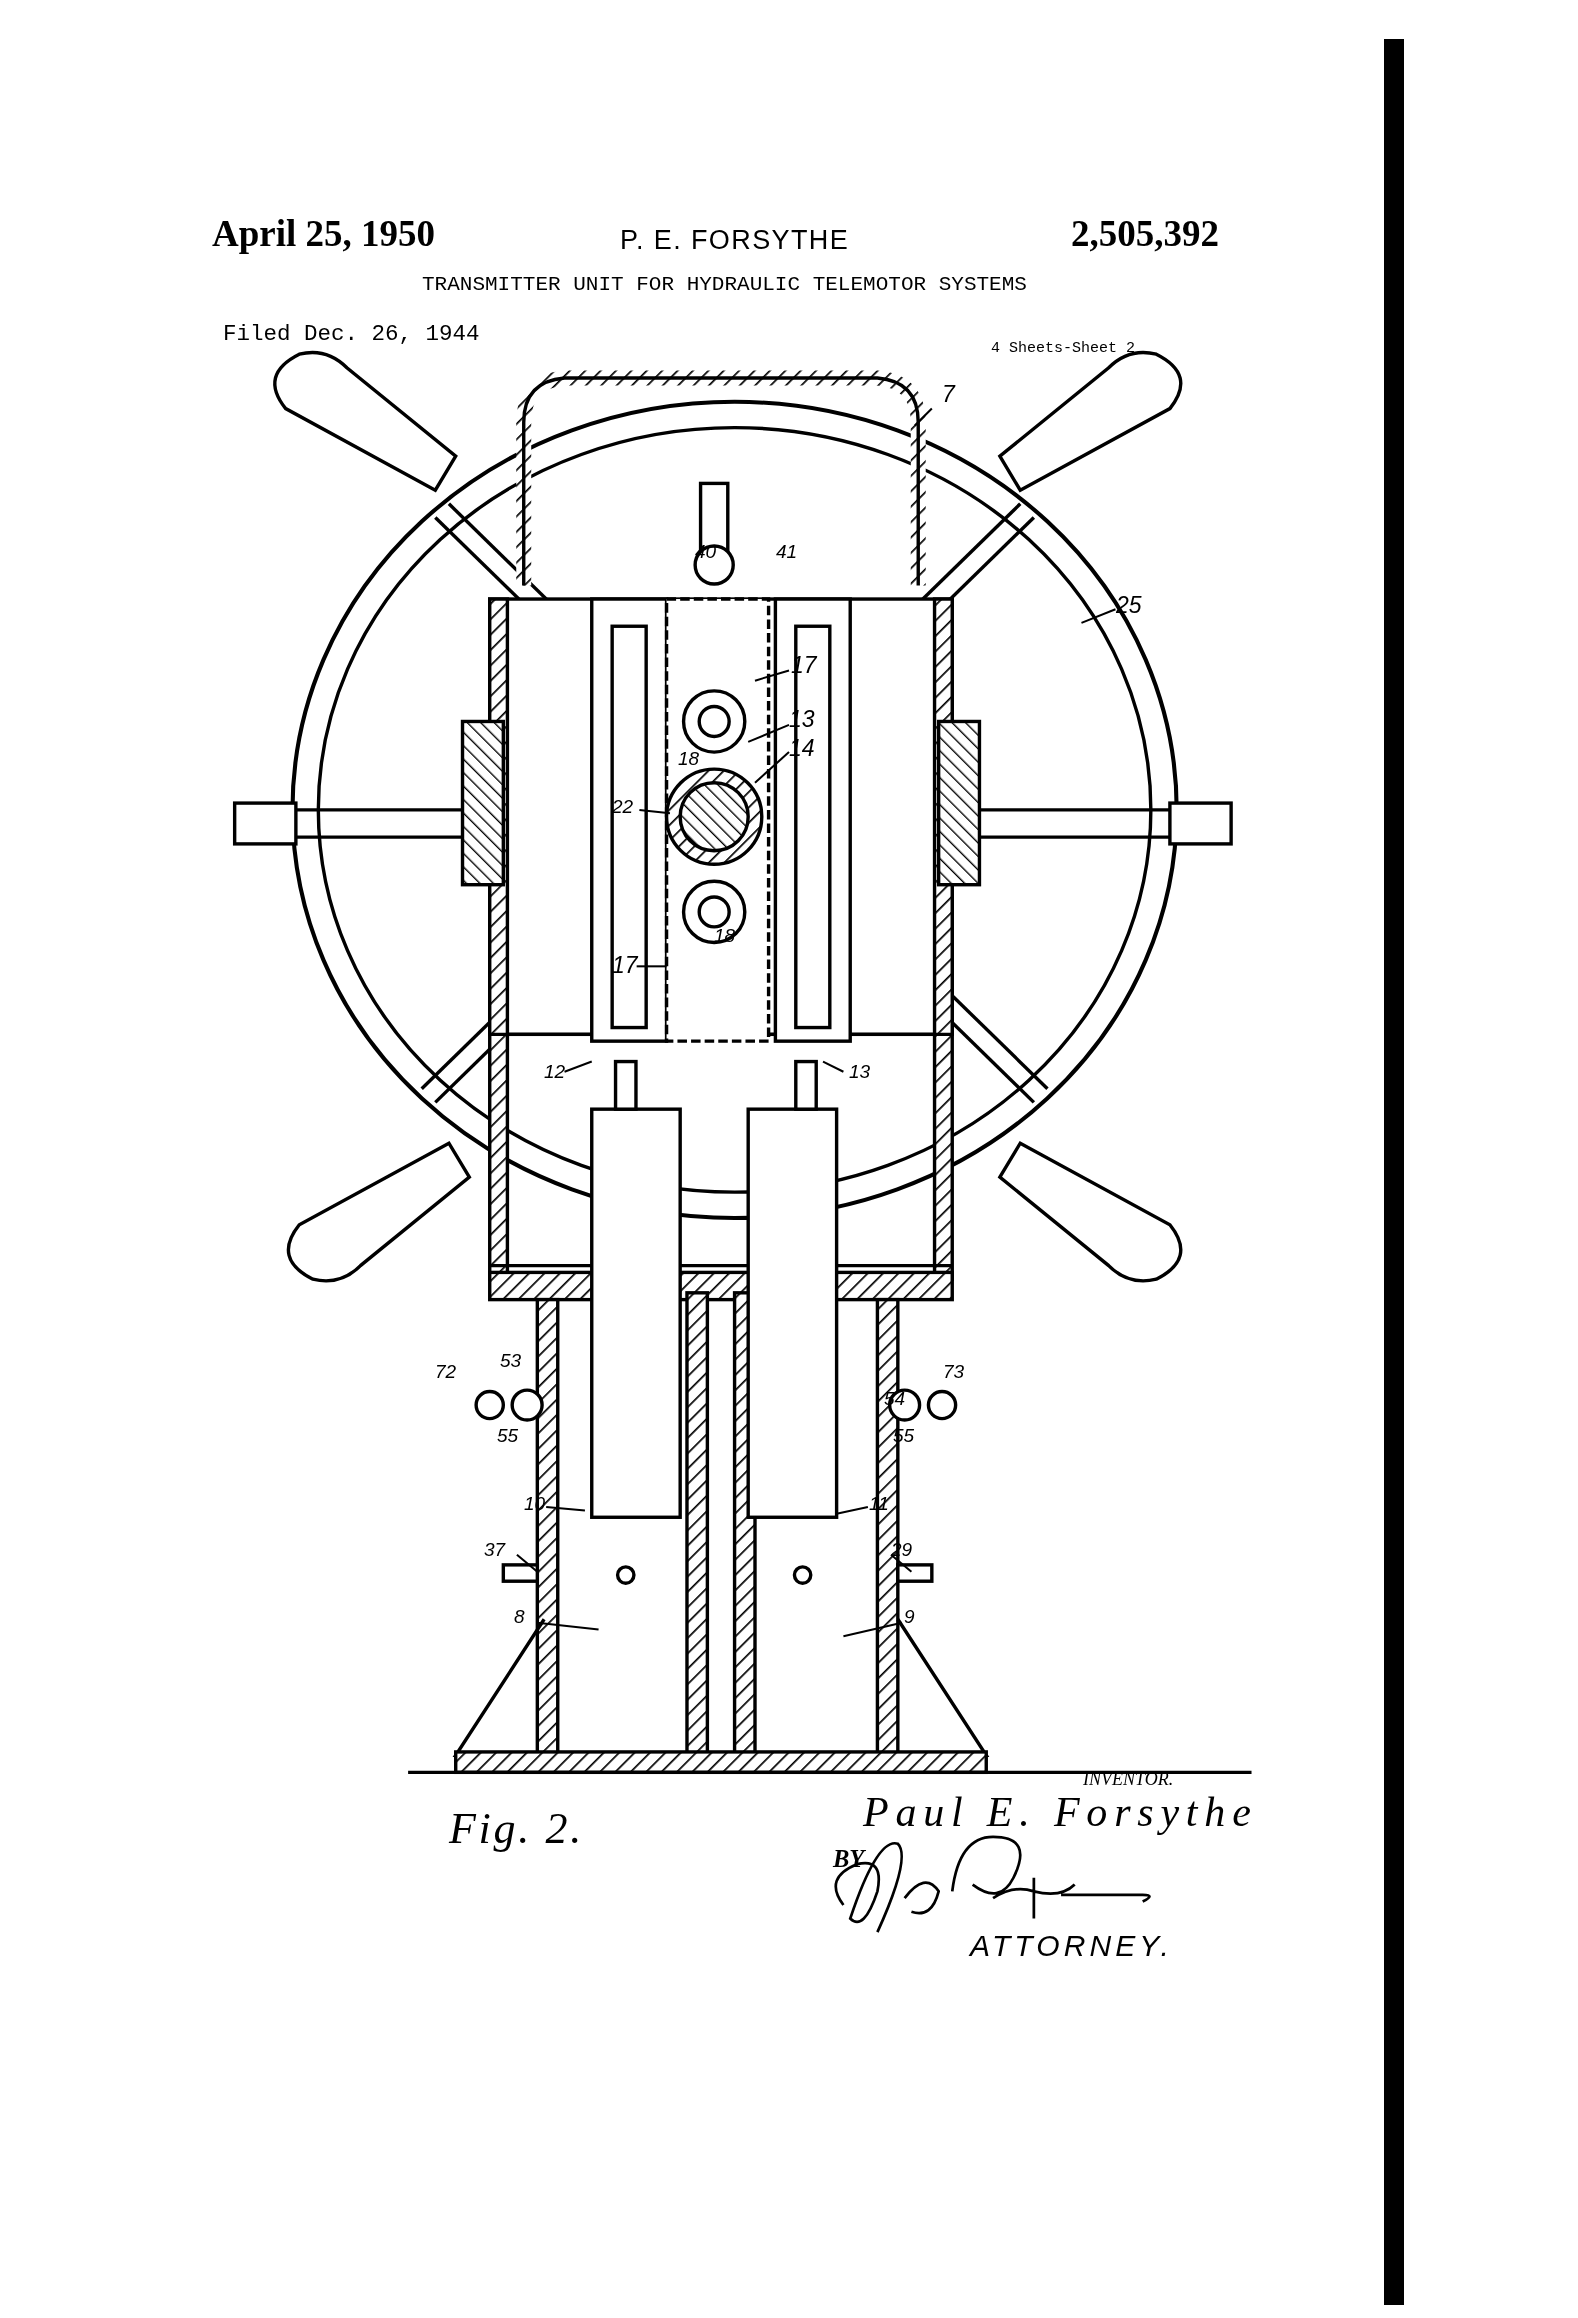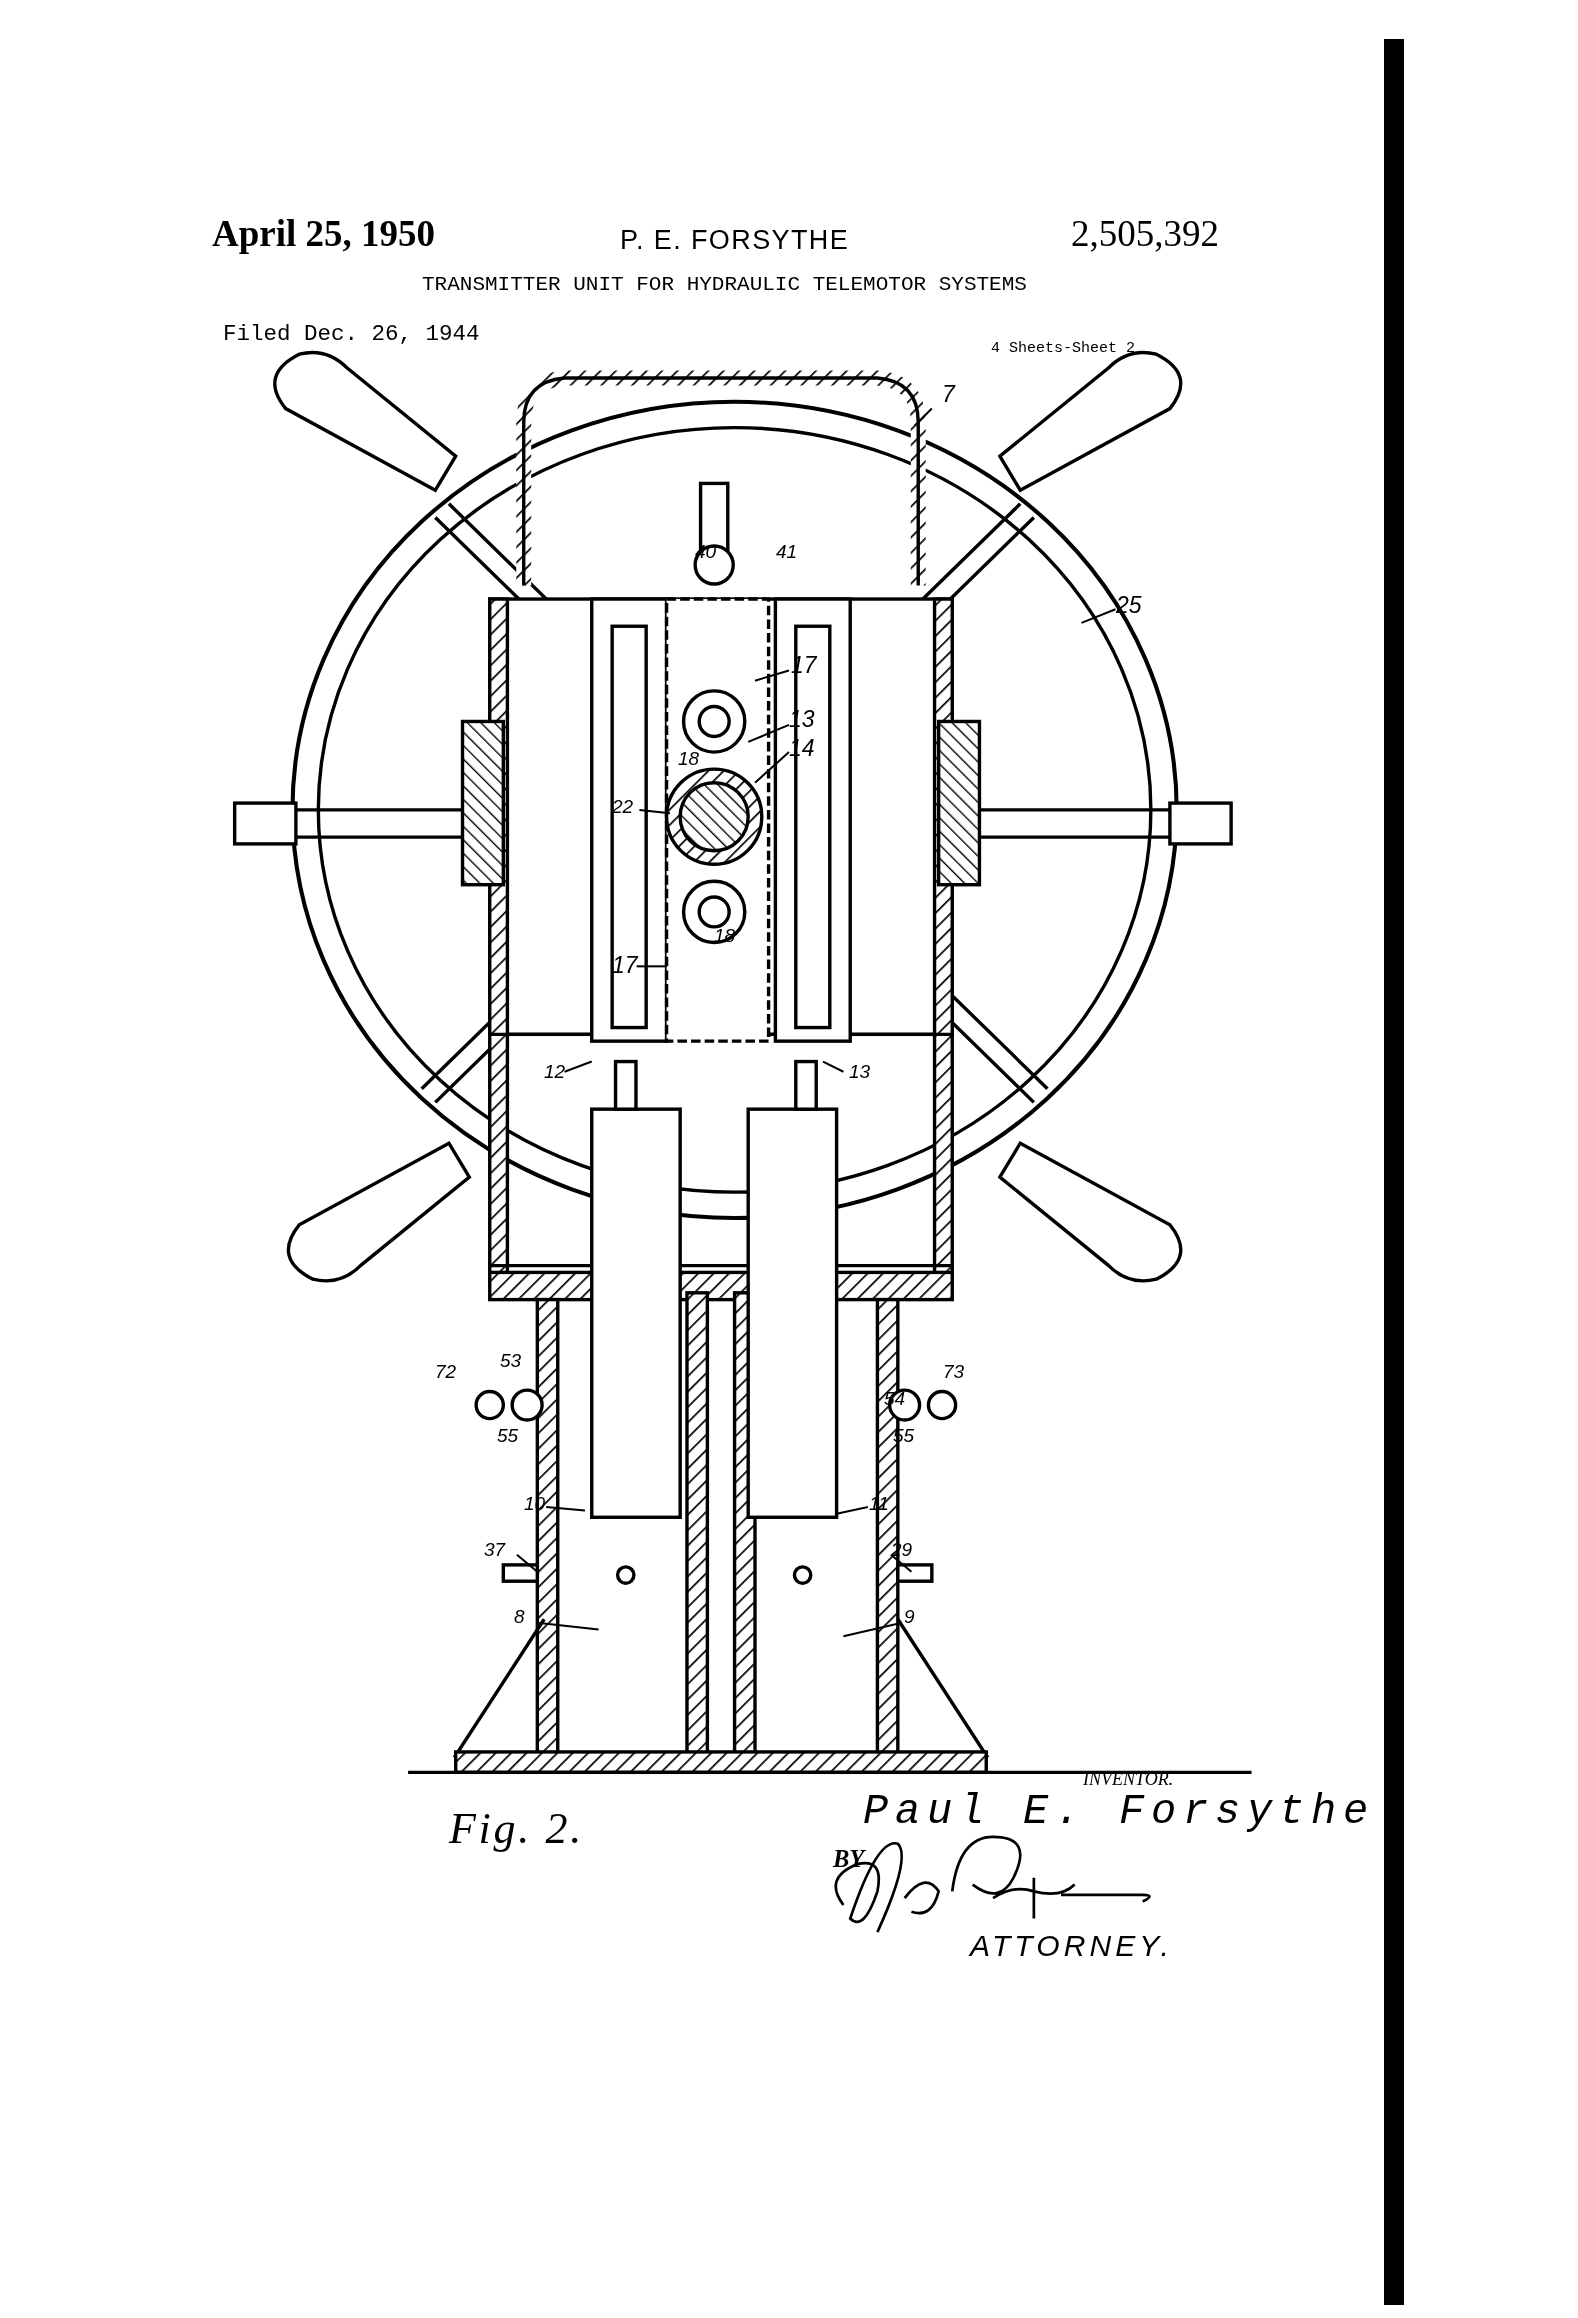--- a/index.html
+++ b/index.html
@@ -1,26 +1,26 @@
 <!DOCTYPE html>
 <html style="font-size:11px"><head>
 <meta charset="utf-8">
 <style>
   html,body{margin:0;padding:0;background:#ffffff;}
   body{width:1578px;height:2319px;position:relative;overflow:hidden;font-family:"Liberation Serif",serif;color:#000;}
   .abs{position:absolute;white-space:nowrap;text-align:center;}
   .date{left:212px;top:212px;font-size:37px;font-weight:bold;font-family:"Liberation Serif",serif;}
   .inventor-head{left:620px;top:225px;font-size:27px;font-family:"Liberation Sans",sans-serif;letter-spacing:1.4px;}
-  .patno{left:1071px;top:212px;font-size:37px;font-weight:normal;font-family:"Liberation Serif",serif;}
+  .patno{left:1071px;top:212px;font-size:37px;font-weight:bold;font-family:"Liberation Serif",serif;}
   .title{left:422px;top:273px;font-size:21px;font-family:"Liberation Mono",monospace;letter-spacing:0px;}
   .filed{left:223px;top:321px;font-size:22.5px;font-family:"Liberation Mono",monospace;}
   .sheets{left:991px;top:340px;font-size:15px;font-family:Liberation Mono, monospace;}
   .fig{left:449px;top:1803px;font-size:44px;font-style:italic;font-family:"Liberation Serif",serif;letter-spacing:2.7px;}
   .inv-label{left:1083px;top:1769px;font-size:18px;font-style:italic;font-family:"Liberation Serif",serif;}
-  .inv-name{left:863px;top:1788px;font-size:42px;font-style:italic;font-family:Liberation Mono, monospace;letter-spacing:6.8px;}
+  .inv-name{left:863px;top:1788px;font-size:42px;font-style:italic;font-family:Liberation Serif, serif;letter-spacing:6.8px;}
   .by{left:833px;top:1845px;font-size:24.5px;font-style:italic;font-weight:bold;font-family:"Liberation Serif",serif;}
   .attorney{left:970px;top:1929px;font-size:30px;font-style:italic;font-family:"Liberation Sans",sans-serif;letter-spacing:4.1px;}
   .lbl{position:absolute;font-size:23px;font-style:italic;font-family:"Liberation Sans",sans-serif;}
   .bar{position:absolute;left:1384px;top:39px;width:20.4px;height:2266px;background:#000;}
   svg{position:absolute;left:0;top:0;}
 </style>
 </head>
 <body>
 
 <div class="abs date">April 25, 1950</div>

